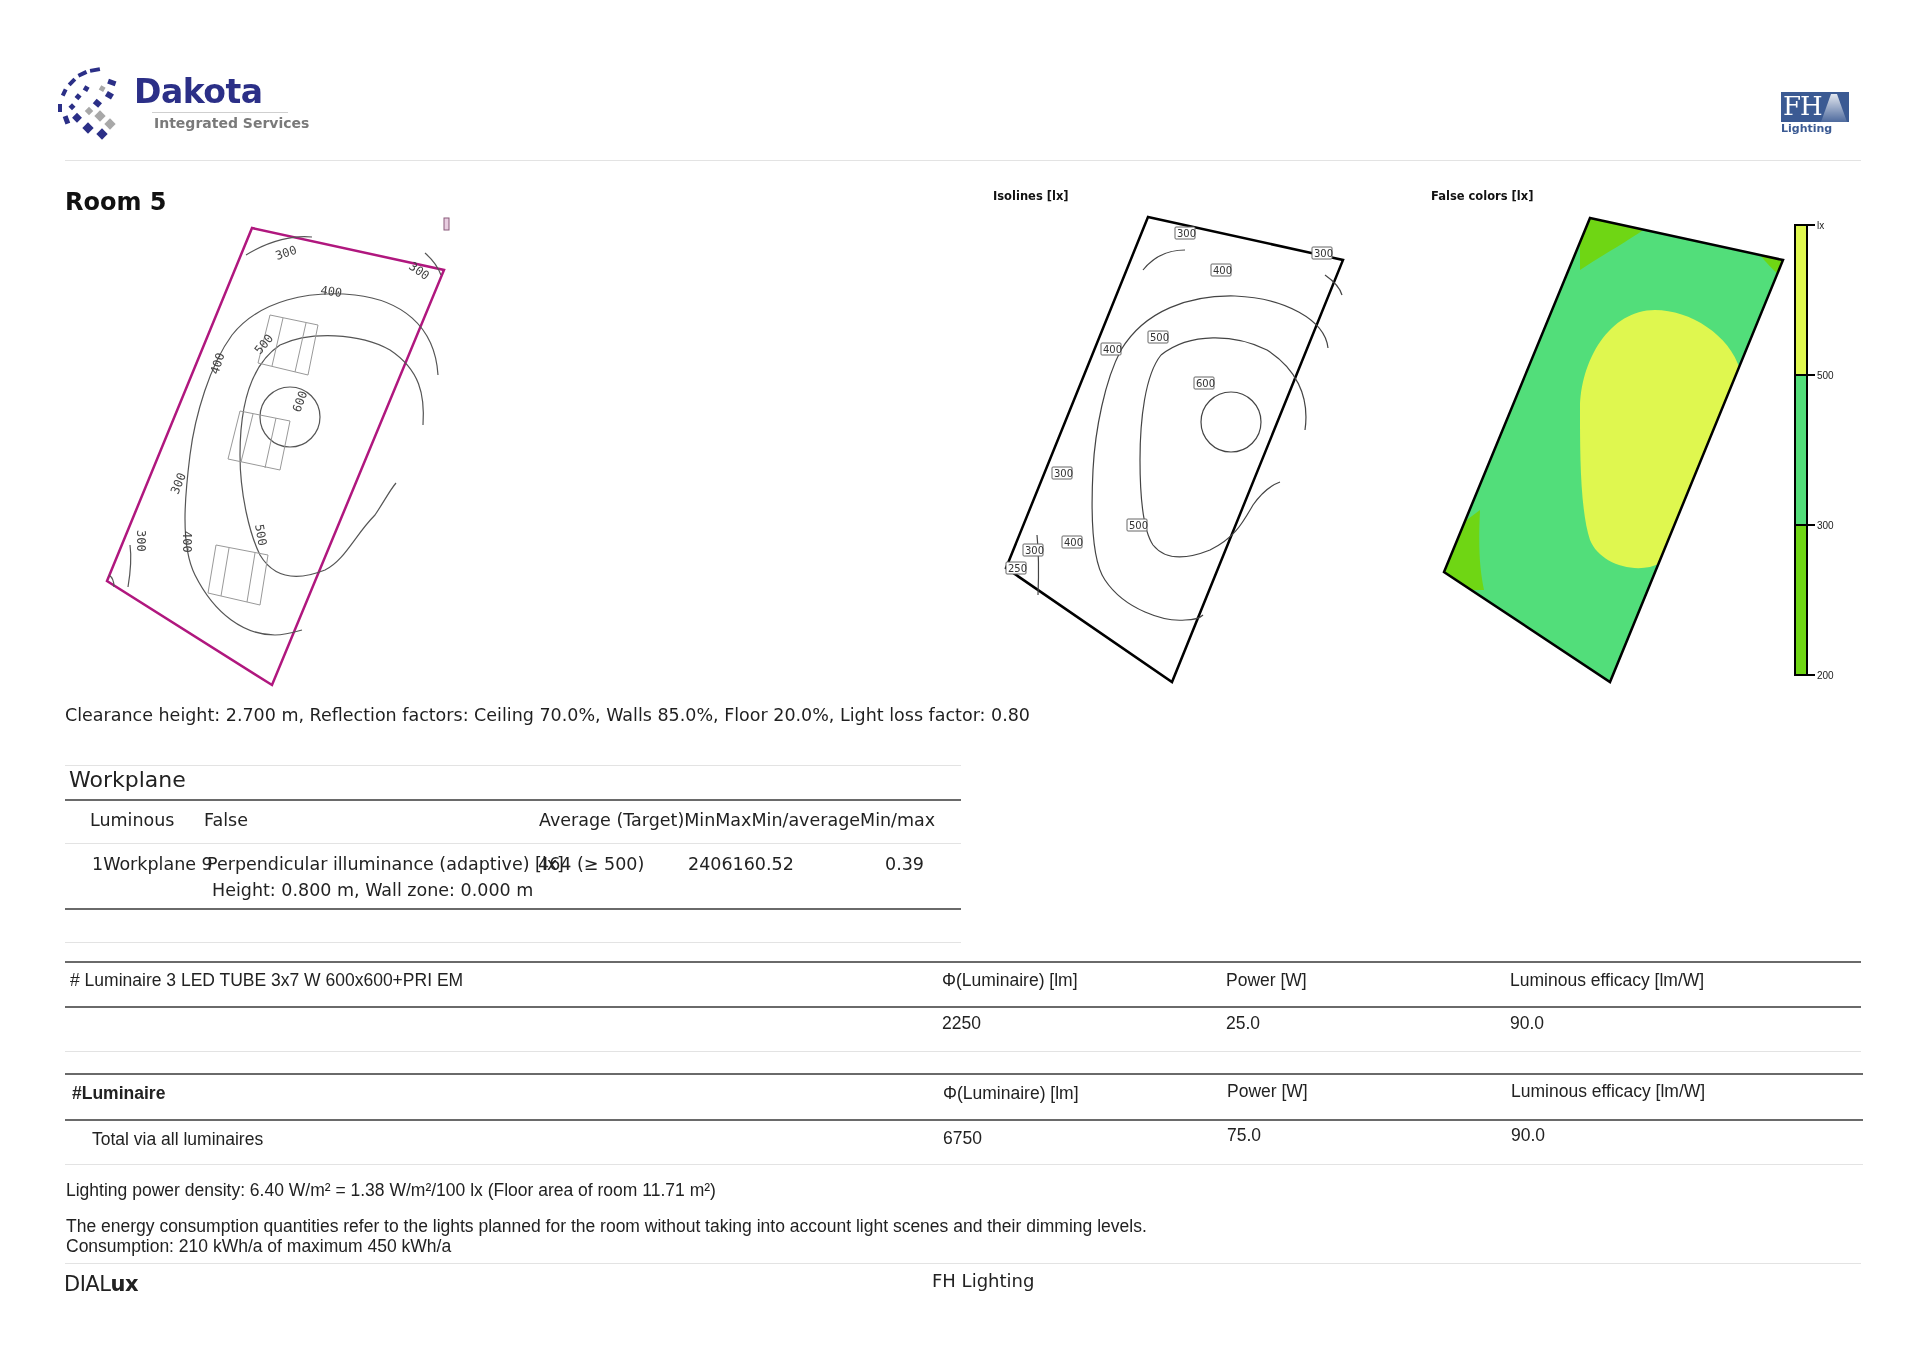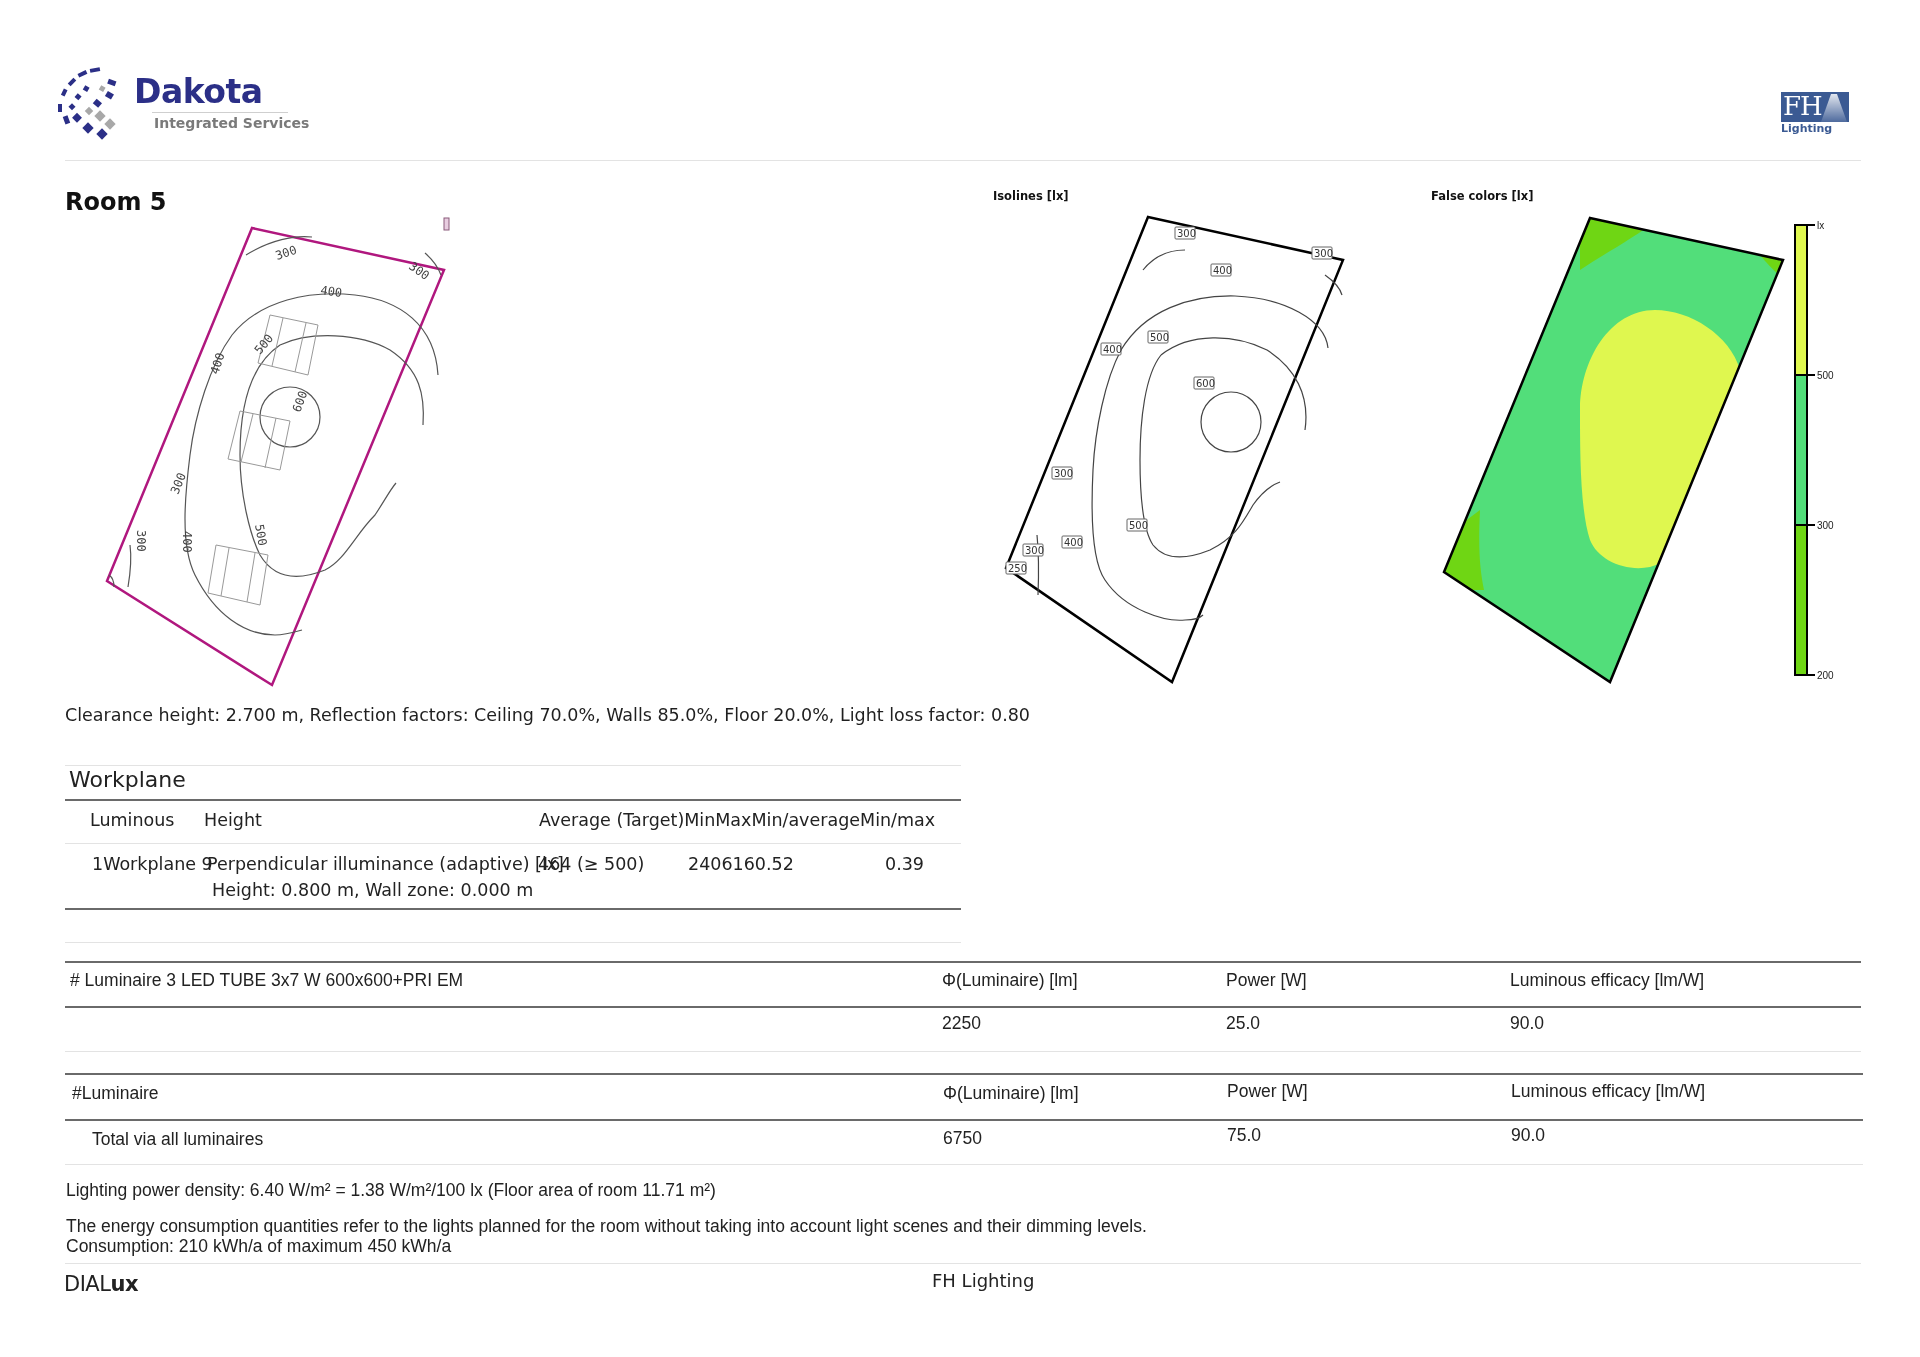--- a/index.html
+++ b/index.html
@@ -221,21 +221,21 @@
     <text x="32" y="459">200</text>
   </g>
 </svg>
 
 <div class="abs body-text" style="left:65px;top:705px;">Clearance height: 2.700 m, Reflection factors: Ceiling 70.0%, Walls 85.0%, Floor 20.0%, Light loss factor: 0.80</div>
 
 <div class="abs hr hr-light" style="left:65px;top:765px;width:896px;"></div>
 <div class="abs" id="workplane-title">Workplane</div>
 <div class="abs hr hr-dark" style="left:65px;top:799px;width:896px;"></div>
 <div class="abs th" style="left:90px;top:810px;">Luminous</div>
-<div class="abs th" style="left:204px;top:810px;">Height</div>
+<div class="abs th" style="left:204px;top:810px;">False</div>
 <div class="abs th" style="left:539px;top:810px;">Average (Target)MinMaxMin/averageMin/max</div>
 <div class="abs hr hr-light" style="left:65px;top:843px;width:896px;"></div>
 <div class="abs td" style="left:92px;top:854px;">1Workplane 9</div>
 <div class="abs td" style="left:207px;top:854px;">Perpendicular illuminance (adaptive) [lx]</div>
 <div class="abs td" style="left:538px;top:854px;">464 (≥ 500)</div>
 <div class="abs td" style="left:688px;top:854px;">2406160.52</div>
 <div class="abs td" style="left:885px;top:854px;">0.39</div>
 <div class="abs td" style="left:212px;top:880px;">Height: 0.800 m, Wall zone: 0.000 m</div>
 <div class="abs hr hr-dark" style="left:65px;top:908px;width:896px;"></div>
 
@@ -245,21 +245,21 @@
 <div class="abs lum-h" style="left:942px;top:970px;">Φ(Luminaire) [lm]</div>
 <div class="abs lum-h" style="left:1226px;top:970px;">Power [W]</div>
 <div class="abs lum-h" style="left:1510px;top:970px;">Luminous efficacy [lm/W]</div>
 <div class="abs hr hr-dark" style="left:65px;top:1006px;width:1796px;"></div>
 <div class="abs lum-h" style="left:942px;top:1013px;">2250</div>
 <div class="abs lum-h" style="left:1226px;top:1013px;">25.0</div>
 <div class="abs lum-h" style="left:1510px;top:1013px;">90.0</div>
 <div class="abs hr hr-light" style="left:65px;top:1051px;width:1796px;"></div>
 
 <div class="abs hr hr-dark" style="left:65px;top:1073px;width:1798px;"></div>
-<div class="abs lum-h" style="left:72px;top:1083px;">#Luminaire</div>
+<div class="abs lum-h" style="left:72px;top:1083px;font-weight:bold;">#Luminaire</div>
 <div class="abs lum-h" style="left:943px;top:1083px;">Φ(Luminaire) [lm]</div>
 <div class="abs lum-h" style="left:1227px;top:1081px;">Power [W]</div>
 <div class="abs lum-h" style="left:1511px;top:1081px;">Luminous efficacy [lm/W]</div>
 <div class="abs hr hr-dark" style="left:65px;top:1119px;width:1798px;"></div>
 <div class="abs lum-h" style="left:92px;top:1129px;">Total via all luminaires</div>
 <div class="abs lum-h" style="left:943px;top:1128px;">6750</div>
 <div class="abs lum-h" style="left:1227px;top:1125px;">75.0</div>
 <div class="abs lum-h" style="left:1511px;top:1125px;">90.0</div>
 <div class="abs hr hr-light" style="left:65px;top:1164px;width:1798px;"></div>
 

